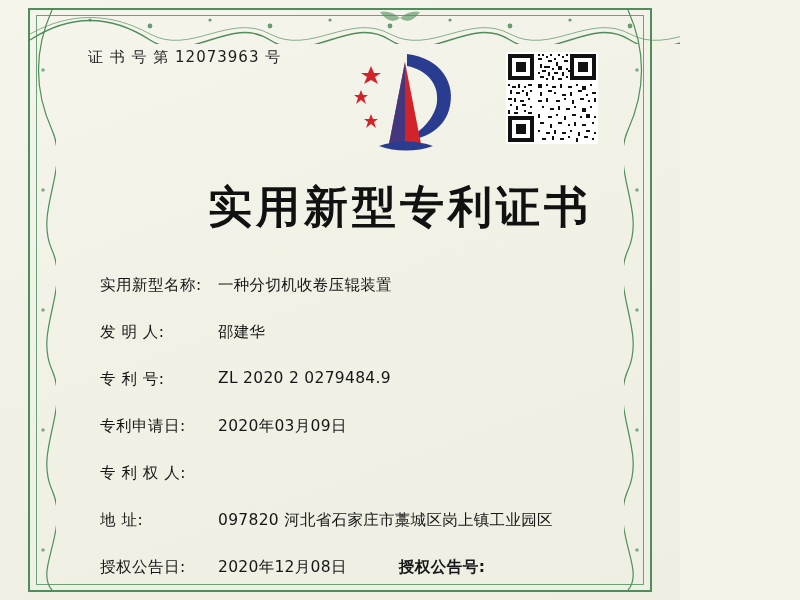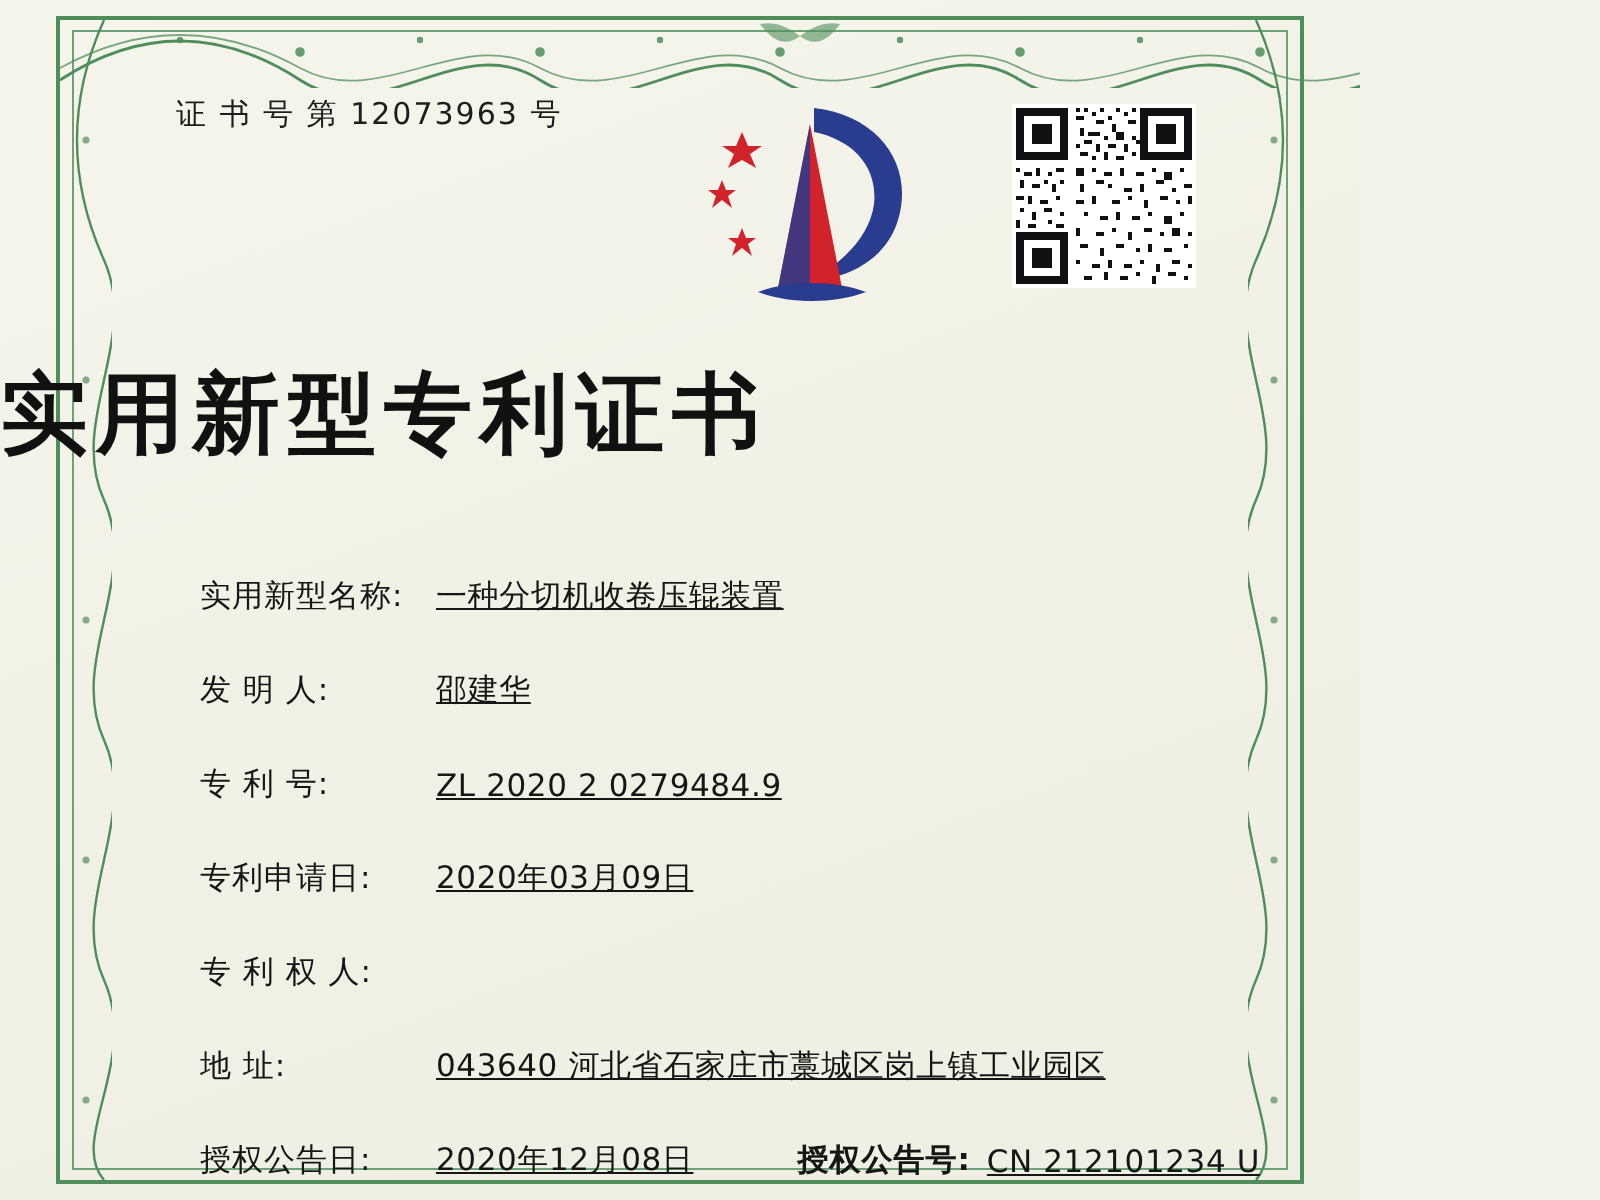--- a/index.html
+++ b/index.html
@@ -98,50 +98,50 @@
     background: #ffffff;
   }
   .qr svg { display: block; }
 
   
   .title {
     position: absolute;
     top: 178px;
     left: 0;
     width: 800px;
+    text-align: center;
     font-size: 44px;
     font-weight: bold;
     color: #111111;
     letter-spacing: 4px;
     font-family: "DejaVu Sans", "Liberation Sans", sans-serif;
   }
 
   
   .fields {
     position: absolute;
     left: 100px;
     top: 275px;
     width: 620px;
   }
   .field-row {
     display: flex;
-    align-items: center;
+    align-items: flex-start;
     height: 47px;
     font-size: 15.5px;
     color: #161616;
     white-space: nowrap;
   }
   .field-label {
     display: inline-block;
     min-width: 118px;
     letter-spacing: 0.5px;
   }
   .field-value {
     letter-spacing: 0.3px;
-    text-decoration: underline;
   }
   
   .field-row.dual .second-label {
     display: inline-block;
     margin-left: 52px;
     letter-spacing: 0.5px;
     font-weight: bold;
   }
   .field-row.dual .second-value {
     margin-left: 8px;
@@ -387,24 +387,23 @@
       <span class="field-label">专利申请日:</span>
       <span class="field-value">2020年03月09日</span>
     </div>
 
     <div class="field-row">
       <span class="field-label">专 利 权 人:</span>
     </div>
 
     <div class="field-row">
       <span class="field-label">地 址:</span>
-      <span class="field-value">043640 河北省石家庄市藁城区岗上镇工业园区</span>
+      <span class="field-value">097820 河北省石家庄市藁城区岗上镇工业园区</span>
     </div>
 
     <div class="field-row dual">
       <span class="field-label">授权公告日:</span>
       <span class="field-value">2020年12月08日</span>
       <span class="second-label">授权公告号:</span>
-      <span class="field-value second-value">CN 212101234 U</span>
     </div>
 
   </div>
 </div>
 
 </body></html>

